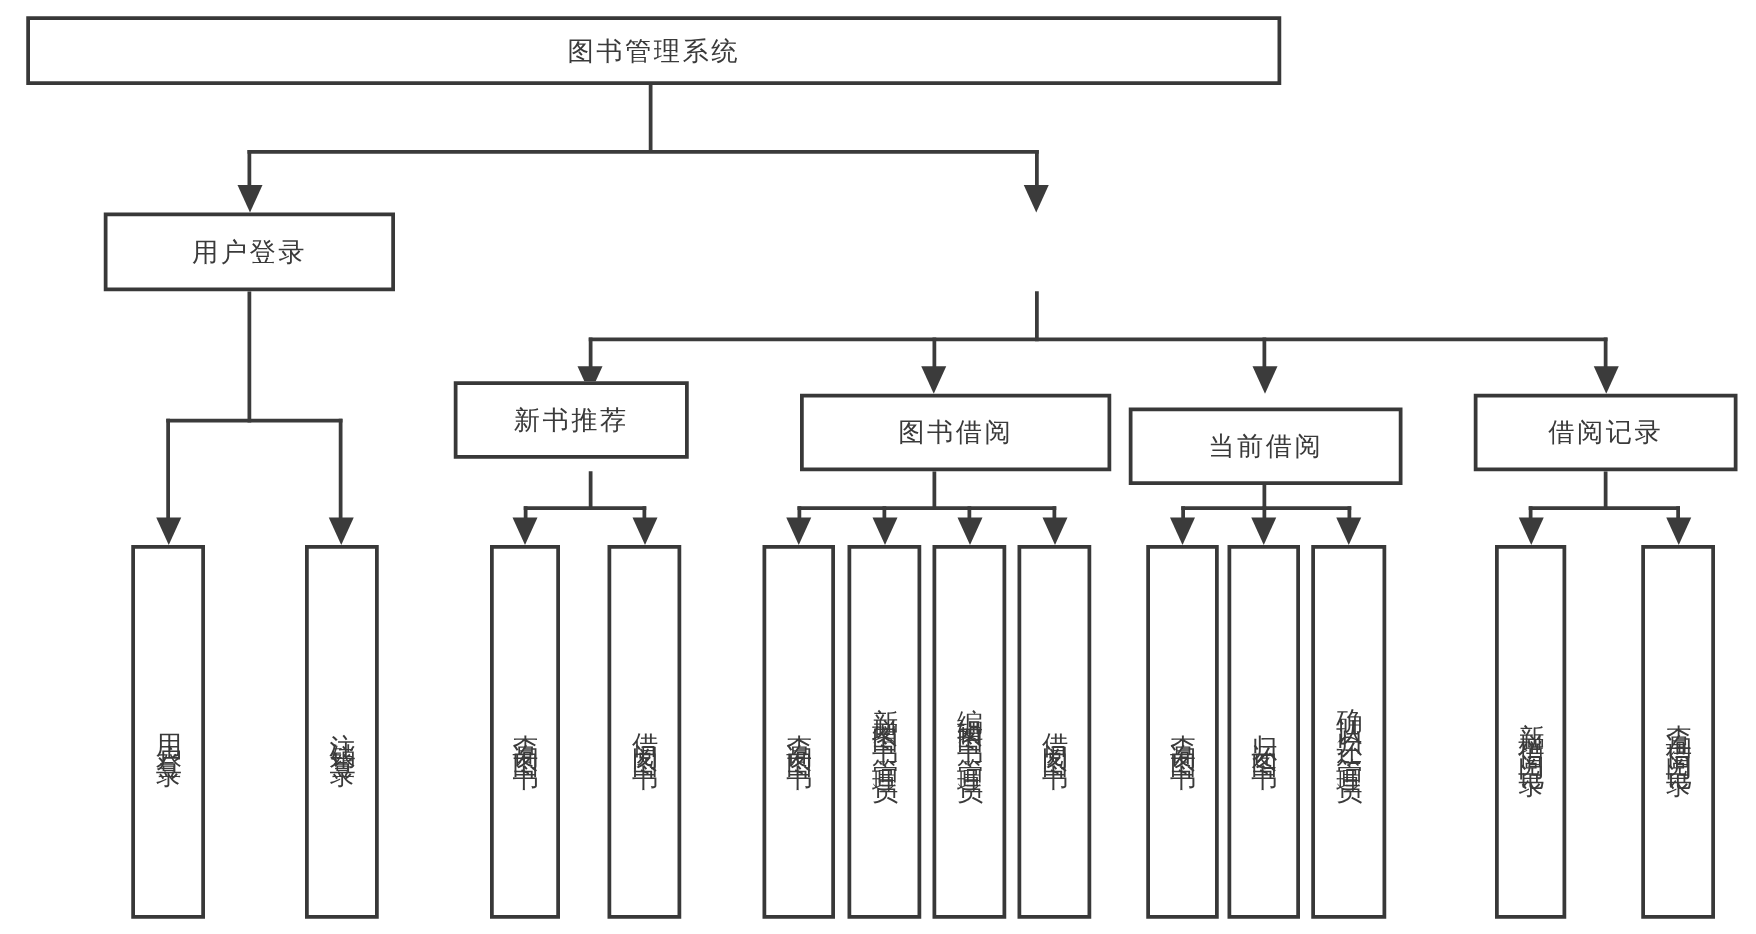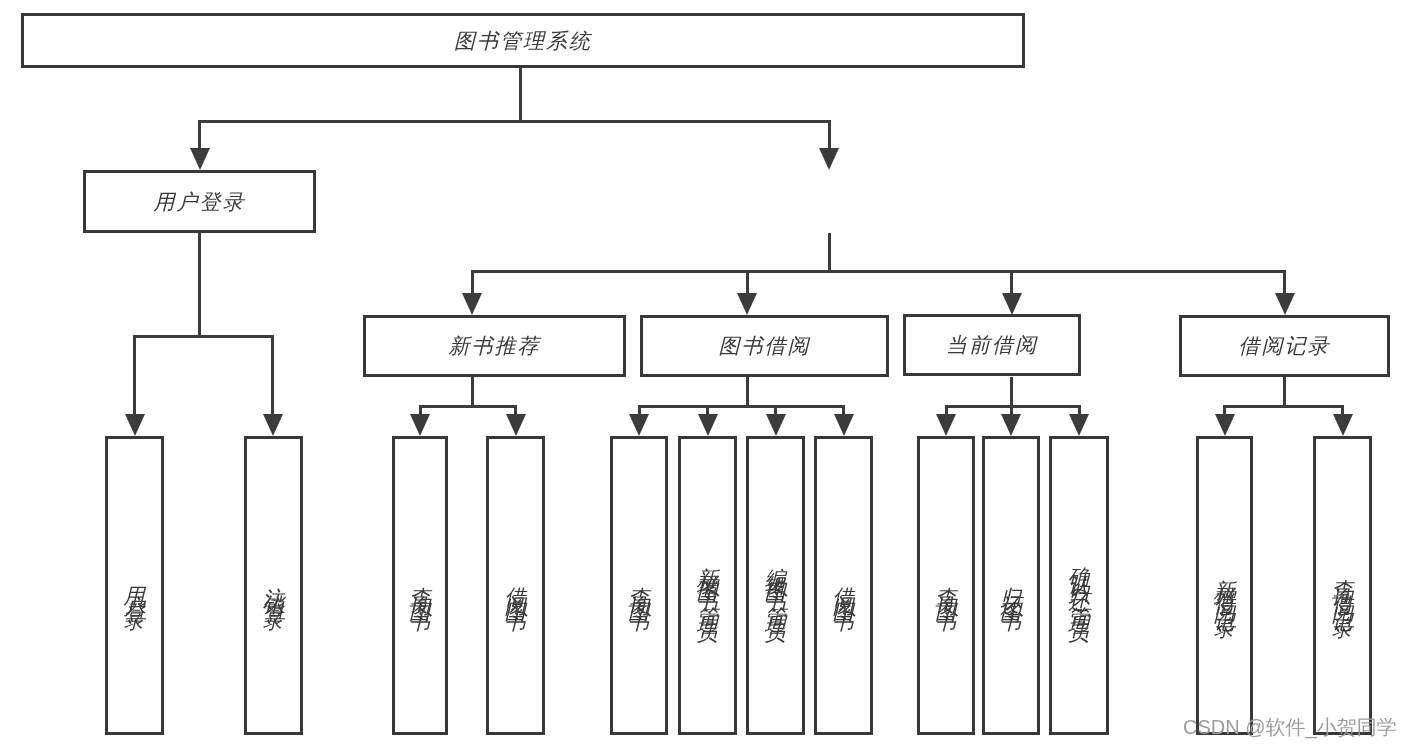--- a/index.html
+++ b/index.html
@@ -12,21 +12,20 @@
   }
   .box{
     position:absolute;
     box-sizing:border-box;
     background:var(--box-bg,#ffffff);
     border:3px solid var(--box-border,#383838);
     color:var(--text,#3a3a3a);
     display:flex;
     align-items:center;
     justify-content:center;
-    font-style:italic;
   }
   .h-box{
     font-size:21px;
     letter-spacing:2px;
     white-space:nowrap;
   }
   .v-box{
     writing-mode:vertical-rl;
     text-orientation:mixed;
     font-size:21px;
@@ -121,38 +120,37 @@
   <div class="arrow" style="left:936px;top:414px"></div>
   <div class="arrow" style="left:1001px;top:414px"></div>
   <div class="arrow" style="left:1069px;top:414px"></div>
   <div class="arrow" style="left:1215px;top:414px"></div>
   <div class="arrow" style="left:1333px;top:414px"></div>
 
   <div class="box h-box" style="left:21px;top:13px;width:1004px;height:55px">图书管理系统</div>
 
   <div class="box h-box" style="left:83px;top:170px;width:233px;height:63px">用户登录</div>
 
-  <div class="box h-box" style="left:363px;top:315px;width:263px;height:62px">新书推荐</div>
+  <div class="box h-box" style="left:363px;top:305px;width:188px;height:62px">新书推荐</div>
   <div class="box h-box" style="left:640px;top:315px;width:249px;height:62px">图书借阅</div>
-  <div class="box h-box" style="left:903px;top:314px;width:178px;height:62px">当前借阅</div>
+  <div class="box h-box" style="left:903px;top:326px;width:219px;height:62px">当前借阅</div>
   <div class="box h-box" style="left:1179px;top:315px;width:211px;height:62px">借阅记录</div>
 
   <div class="box v-box" style="left:105px;top:436px;width:59px;height:299px">用户登录</div>
   <div class="box v-box" style="left:244px;top:436px;width:59px;height:299px">注销登录</div>
 
   <div class="box v-box" style="left:392px;top:436px;width:56px;height:299px">查询图书</div>
   <div class="box v-box" style="left:486px;top:436px;width:59px;height:299px">借阅图书</div>
 
   <div class="box v-box" style="left:610px;top:436px;width:58px;height:299px">查询图书</div>
   <div class="box v-box" style="left:678px;top:436px;width:59px;height:299px">新增图书（管理员）</div>
   <div class="box v-box" style="left:746px;top:436px;width:59px;height:299px">编辑图书（管理员）</div>
   <div class="box v-box" style="left:814px;top:436px;width:59px;height:299px">借阅图书</div>
 
   <div class="box v-box" style="left:917px;top:436px;width:58px;height:299px">查询图书</div>
   <div class="box v-box" style="left:982px;top:436px;width:58px;height:299px">归还图书</div>
   <div class="box v-box" style="left:1049px;top:436px;width:60px;height:299px">确认归还（管理员）</div>
 
   <div class="box v-box" style="left:1196px;top:436px;width:57px;height:299px">新增借阅记录</div>
   <div class="box v-box" style="left:1313px;top:436px;width:59px;height:299px">查询借阅记录</div>
 
-  <div class="watermark">CSDN @软件_小贺同学</div>
 
 </div>
 
 </body></html>

